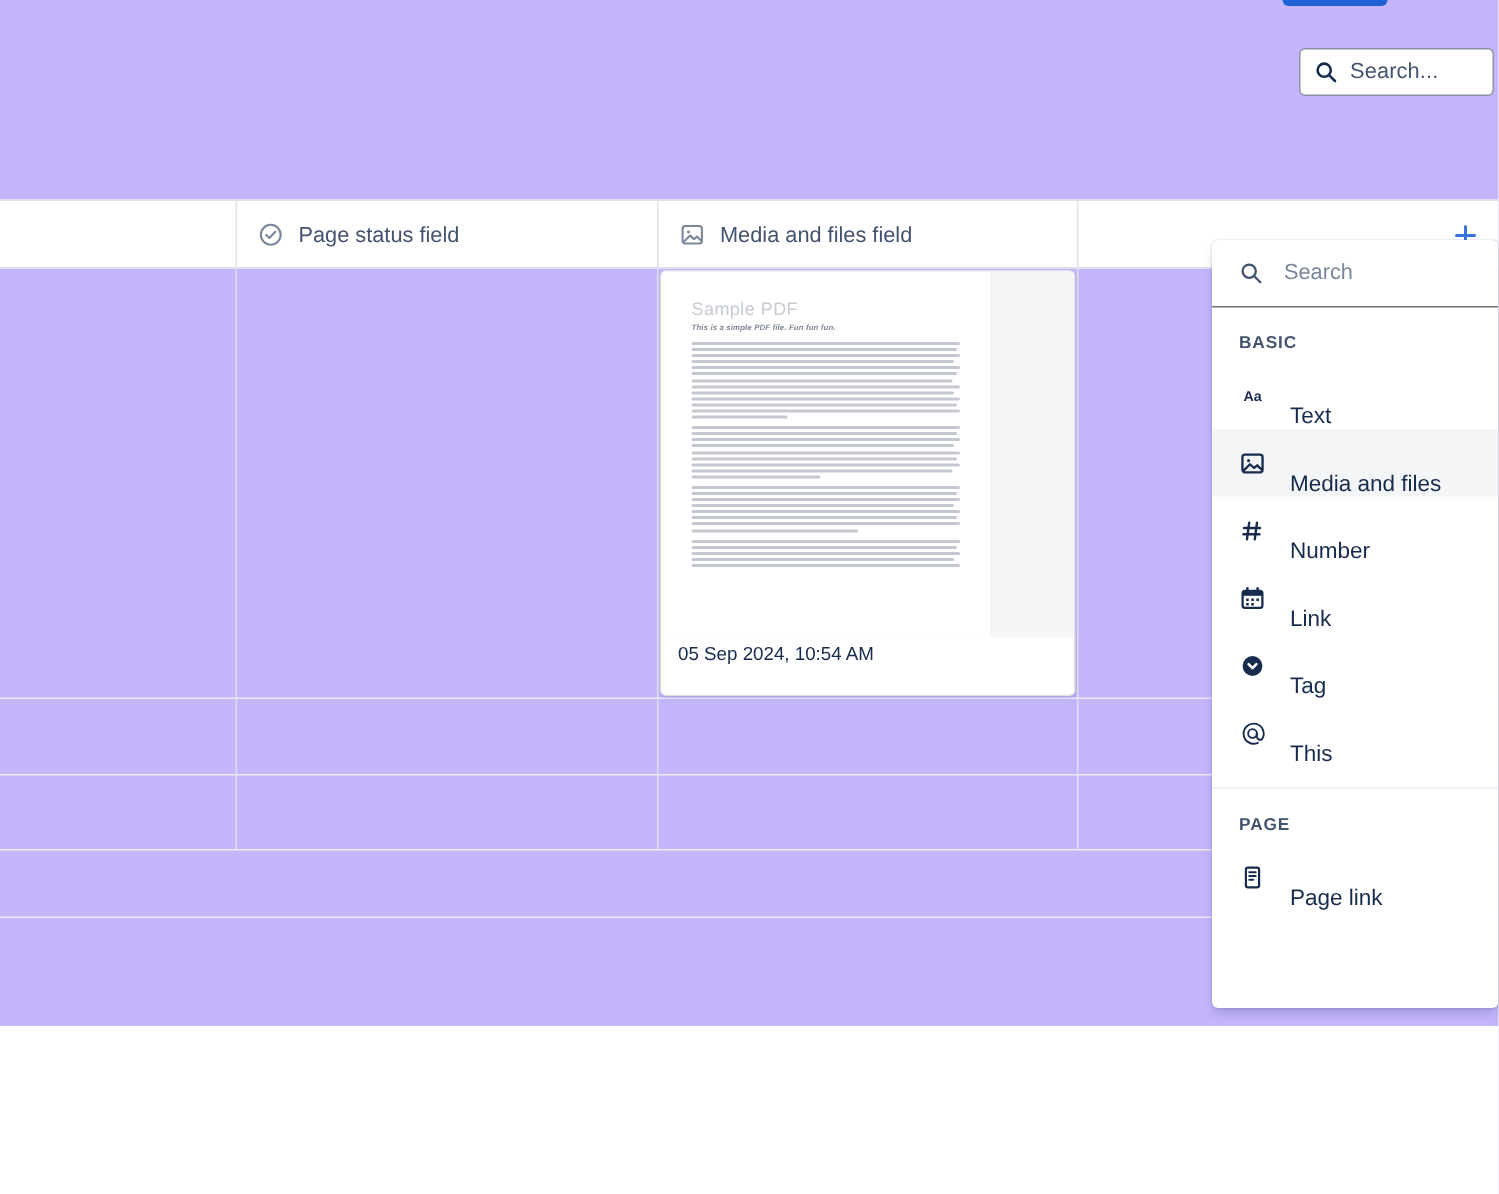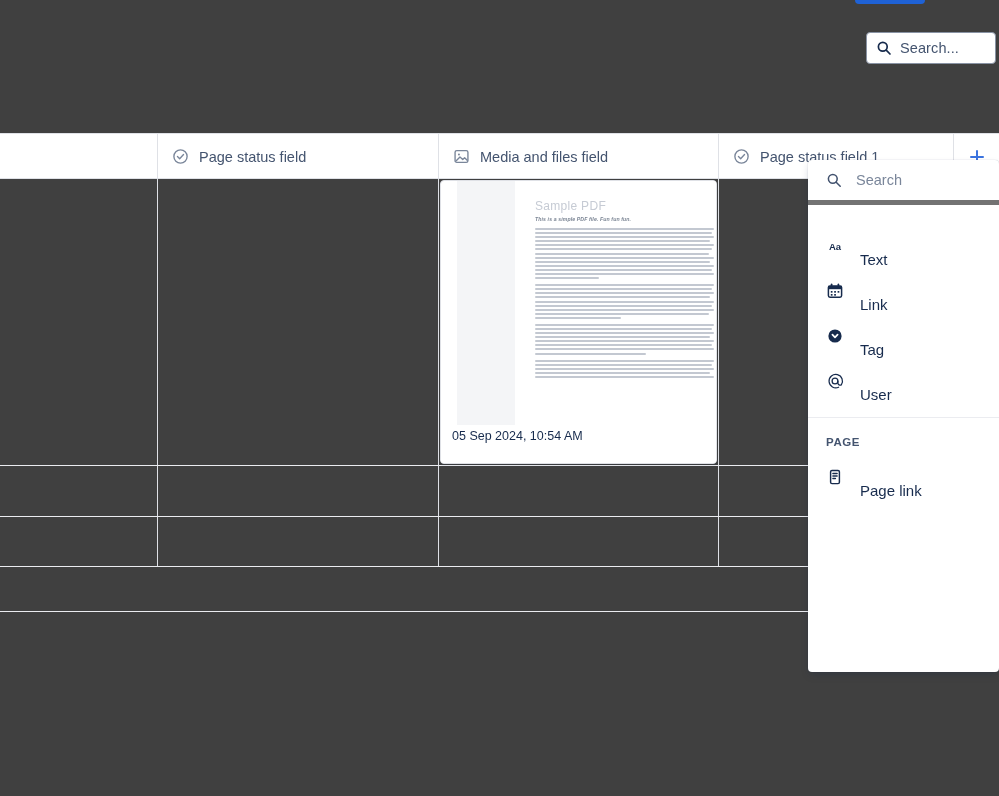--- a/index.html
+++ b/index.html
@@ -3,21 +3,21 @@
 <meta charset="utf-8">
 <style>
   * { box-sizing: border-box; }
   html, body {
     margin: 0; padding: 0;
     width: 999px; height: 796px;
     background: #ffffff;
     font-family: "Liberation Sans", sans-serif;
     overflow: hidden;
   }
-  #app { position: relative; width: 999px; height: 796px; background:#404040; }
+  #app { position: relative; width: 999px; height: 684px; background:#c4b5fd; }
 
   
   .top-blue-btn{
     position:absolute; left:855px; top:-20px; width:70px; height:24px;
     background:#1f62d6; border-radius:4px;
   }
   .global-search{
     position:absolute; left:866px; top:32px; width:130px; height:32px;
     border:1px solid #8993a4; border-radius:4px; background:#fff;
     display:flex; align-items:center; padding:0 9px; gap:8px;
@@ -49,22 +49,22 @@
   .hline{ position:absolute; height:1px; background:#ebecf0; left:0; }
 
   
   .pdf-card{
     position:absolute; left:440px; top:180px; width:277px; height:284px;
     background:#fff; border:1px solid #dfe1e6; border-radius:4px;
     box-shadow:0 1px 2px rgba(9,30,66,.12);
     overflow:hidden;
   }
   .pdf-thumb{
-    position:absolute; left:16px; top:0; width:277px; height:244px;
-    background:#f4f5f7; display:flex; align-items:flex-start; justify-content:flex-end;
+    position:absolute; left:0; top:0; width:277px; height:244px;
+    background:#f4f5f7; display:flex; align-items:flex-start; justify-content:flex-start;
     overflow:hidden;
   }
   .pdf-page{
     width:219px; height:244px; background:#fff; padding:18px 20px 0 20px; overflow:hidden;
   }
   .pdf-title{
     font-size:12px; color:#c6cbd4; font-family:"Liberation Sans",sans-serif;
     letter-spacing:.3px; margin-bottom:3px;
   }
   .pdf-sub{
@@ -84,21 +84,21 @@
 
   
   .dropdown{
     position:absolute; left:808px; top:160px; width:191px; height:512px;
     background:#ffffff; border-radius:4px;
     box-shadow:0 4px 8px -2px rgba(9,30,66,.25), 0 0 1px rgba(9,30,66,.31);
     overflow:hidden;
   }
   .dd-search{
     height:45px; display:flex; align-items:center; gap:14px; padding:0 18px;
-    border-bottom:5px solid #737373;
+    border-bottom:1px solid #737373;
   }
   .dd-search .dd-sr-label{ font-size:14.5px; color:#7a869a; }
   .dd-section{ padding-top:18px; }
   .dd-section-title{
     font-size:11.5px; font-weight:bold; color:#44546f; letter-spacing:.6px;
     padding:0 18px 6px 18px;
   }
   .dd-item{
     height:45px; display:flex; align-items:center; gap:16px; padding:0 18px;
     cursor:pointer;
@@ -147,29 +147,20 @@
       <div class="hdr-cell" style="left:158px;width:281px;">
         <span class="ico">
           <svg width="17" height="17" viewBox="0 0 18 18" fill="none" stroke="#7a869a" stroke-width="1.45">
             <circle cx="9" cy="9" r="7"></circle>
               <polyline points="5.8,9.1 8.1,11.3 12.2,6.9" stroke-linecap="round" stroke-linejoin="round"></polyline>
           </svg>
         </span>
         <span class="h-label">Page status field</span>
       </div>
 
-      <div class="hdr-cell" style="left:719px;width:235px;">
-        <span class="ico">
-          <svg width="17" height="17" viewBox="0 0 18 18" fill="none" stroke="#7a869a" stroke-width="1.45">
-            <circle cx="9" cy="9" r="7"></circle>
-              <polyline points="5.8,9.1 8.1,11.3 12.2,6.9" stroke-linecap="round" stroke-linejoin="round"></polyline>
-          </svg>
-        </span>
-        <span class="h-label">Page status field 1</span>
-      </div>
 
       <div class="add-col">
         <span class="ico">
           <svg width="20" height="20" viewBox="0 0 20 20" stroke="#3b73df" stroke-width="2" stroke-linecap="round">
             <line x1="10" y1="4" x2="10" y2="16"></line>
               <line x1="4" y1="10" x2="16" y2="10"></line>
           </svg>
         </span>
       </div>
     </div>
@@ -256,31 +247,53 @@
         <svg width="16" height="16" viewBox="0 0 16 16" fill="none" stroke="#42526e" stroke-width="1.55">
           <circle cx="6.8" cy="6.8" r="4.4"></circle>
             <line x1="10.2" y1="10.2" x2="14.2" y2="14.2" stroke-linecap="round"></line>
         </svg>
       </span>
 
       <span class="dd-sr-label">Search</span>
     </div>
 
     <div class="dd-section">
+      <div class="dd-section-title">BASIC</div>
 
       <div class="dd-item">
         <span class="ico">
           <svg width="18" height="18" viewBox="0 0 18 18">
               <text x="9" y="12.6" font-family="Liberation Sans, sans-serif" font-size="9.5" font-weight="bold" fill="#172b4d" text-anchor="middle">Aa</text>
             </svg>
         </span>
         <span class="dd-label">Text</span>
       </div>
 
-
+      <div class="dd-item hl">
+        <span class="ico">
+          <svg width="18" height="18" viewBox="0 0 18 18" fill="none" stroke="#172b4d" stroke-width="1.55">
+            <rect x="2.3" y="3.1" width="13.4" height="11.8" rx="1.7"></rect>
+            <circle cx="6.4" cy="7.1" r="1.05" fill="#172b4d" stroke="none"></circle>
+            <polyline points="3.4,13.4 7.3,9.5 10.1,12.0 12.1,10.2 14.8,12.8" stroke-linecap="round" stroke-linejoin="round"></polyline>
+          </svg>
+        </span>
+        <span class="dd-label">Media and files</span>
+      </div>
+
+      <div class="dd-item">
+        <span class="ico">
+          <svg width="18" height="18" viewBox="0 0 18 18" stroke="#172b4d" stroke-width="1.6" stroke-linecap="round">
+            <line x1="6.8" y1="3.4" x2="5.3" y2="14.6"></line>
+              <line x1="12.0" y1="3.4" x2="10.5" y2="14.6"></line>
+            <line x1="3.4" y1="7.0" x2="14.0" y2="7.0"></line>
+              <line x1="3.0" y1="11.2" x2="13.6" y2="11.2"></line>
+          </svg>
+        </span>
+        <span class="dd-label">Number</span>
+      </div>
 
       <div class="dd-item">
         <span class="ico">
           <svg width="18" height="18" viewBox="0 0 18 18">
             <rect x="2.4" y="3.9" width="13.2" height="11.3" rx="1.6" fill="none" stroke="#172b4d" stroke-width="1.5"></rect>
             <rect x="2.4" y="3.9" width="13.2" height="3.3" fill="#172b4d"></rect>
             <line x1="5.6" y1="2.2" x2="5.6" y2="5.0" stroke="#172b4d" stroke-width="1.6" stroke-linecap="round"></line>
             <line x1="12.4" y1="2.2" x2="12.4" y2="5.0" stroke="#172b4d" stroke-width="1.6" stroke-linecap="round"></line>
             <rect x="4.8" y="9.0" width="1.7" height="1.7" fill="#172b4d"></rect>
             <rect x="8.2" y="9.0" width="1.7" height="1.7" fill="#172b4d"></rect>
@@ -302,21 +315,21 @@
         <span class="dd-label">Tag</span>
       </div>
 
       <div class="dd-item">
         <span class="ico">
           <svg width="18" height="18" viewBox="0 0 18 18" fill="none" stroke="#172b4d" stroke-width="1.25">
             <circle cx="9" cy="9" r="2.9"></circle>
             <path d="M11.9 9 v2 a2.3 2.3 0 0 0 3.4 1.9 A6.7 6.7 0 1 0 12.6 15.2" stroke-linecap="round"></path>
           </svg>
         </span>
-        <span class="dd-label">User</span>
+        <span class="dd-label">This</span>
       </div>
 
 
       <div class="dd-divider"></div>
     </div>
 
     <div class="dd-section">
       <div class="dd-section-title">PAGE</div>
 
       <div class="dd-item">

